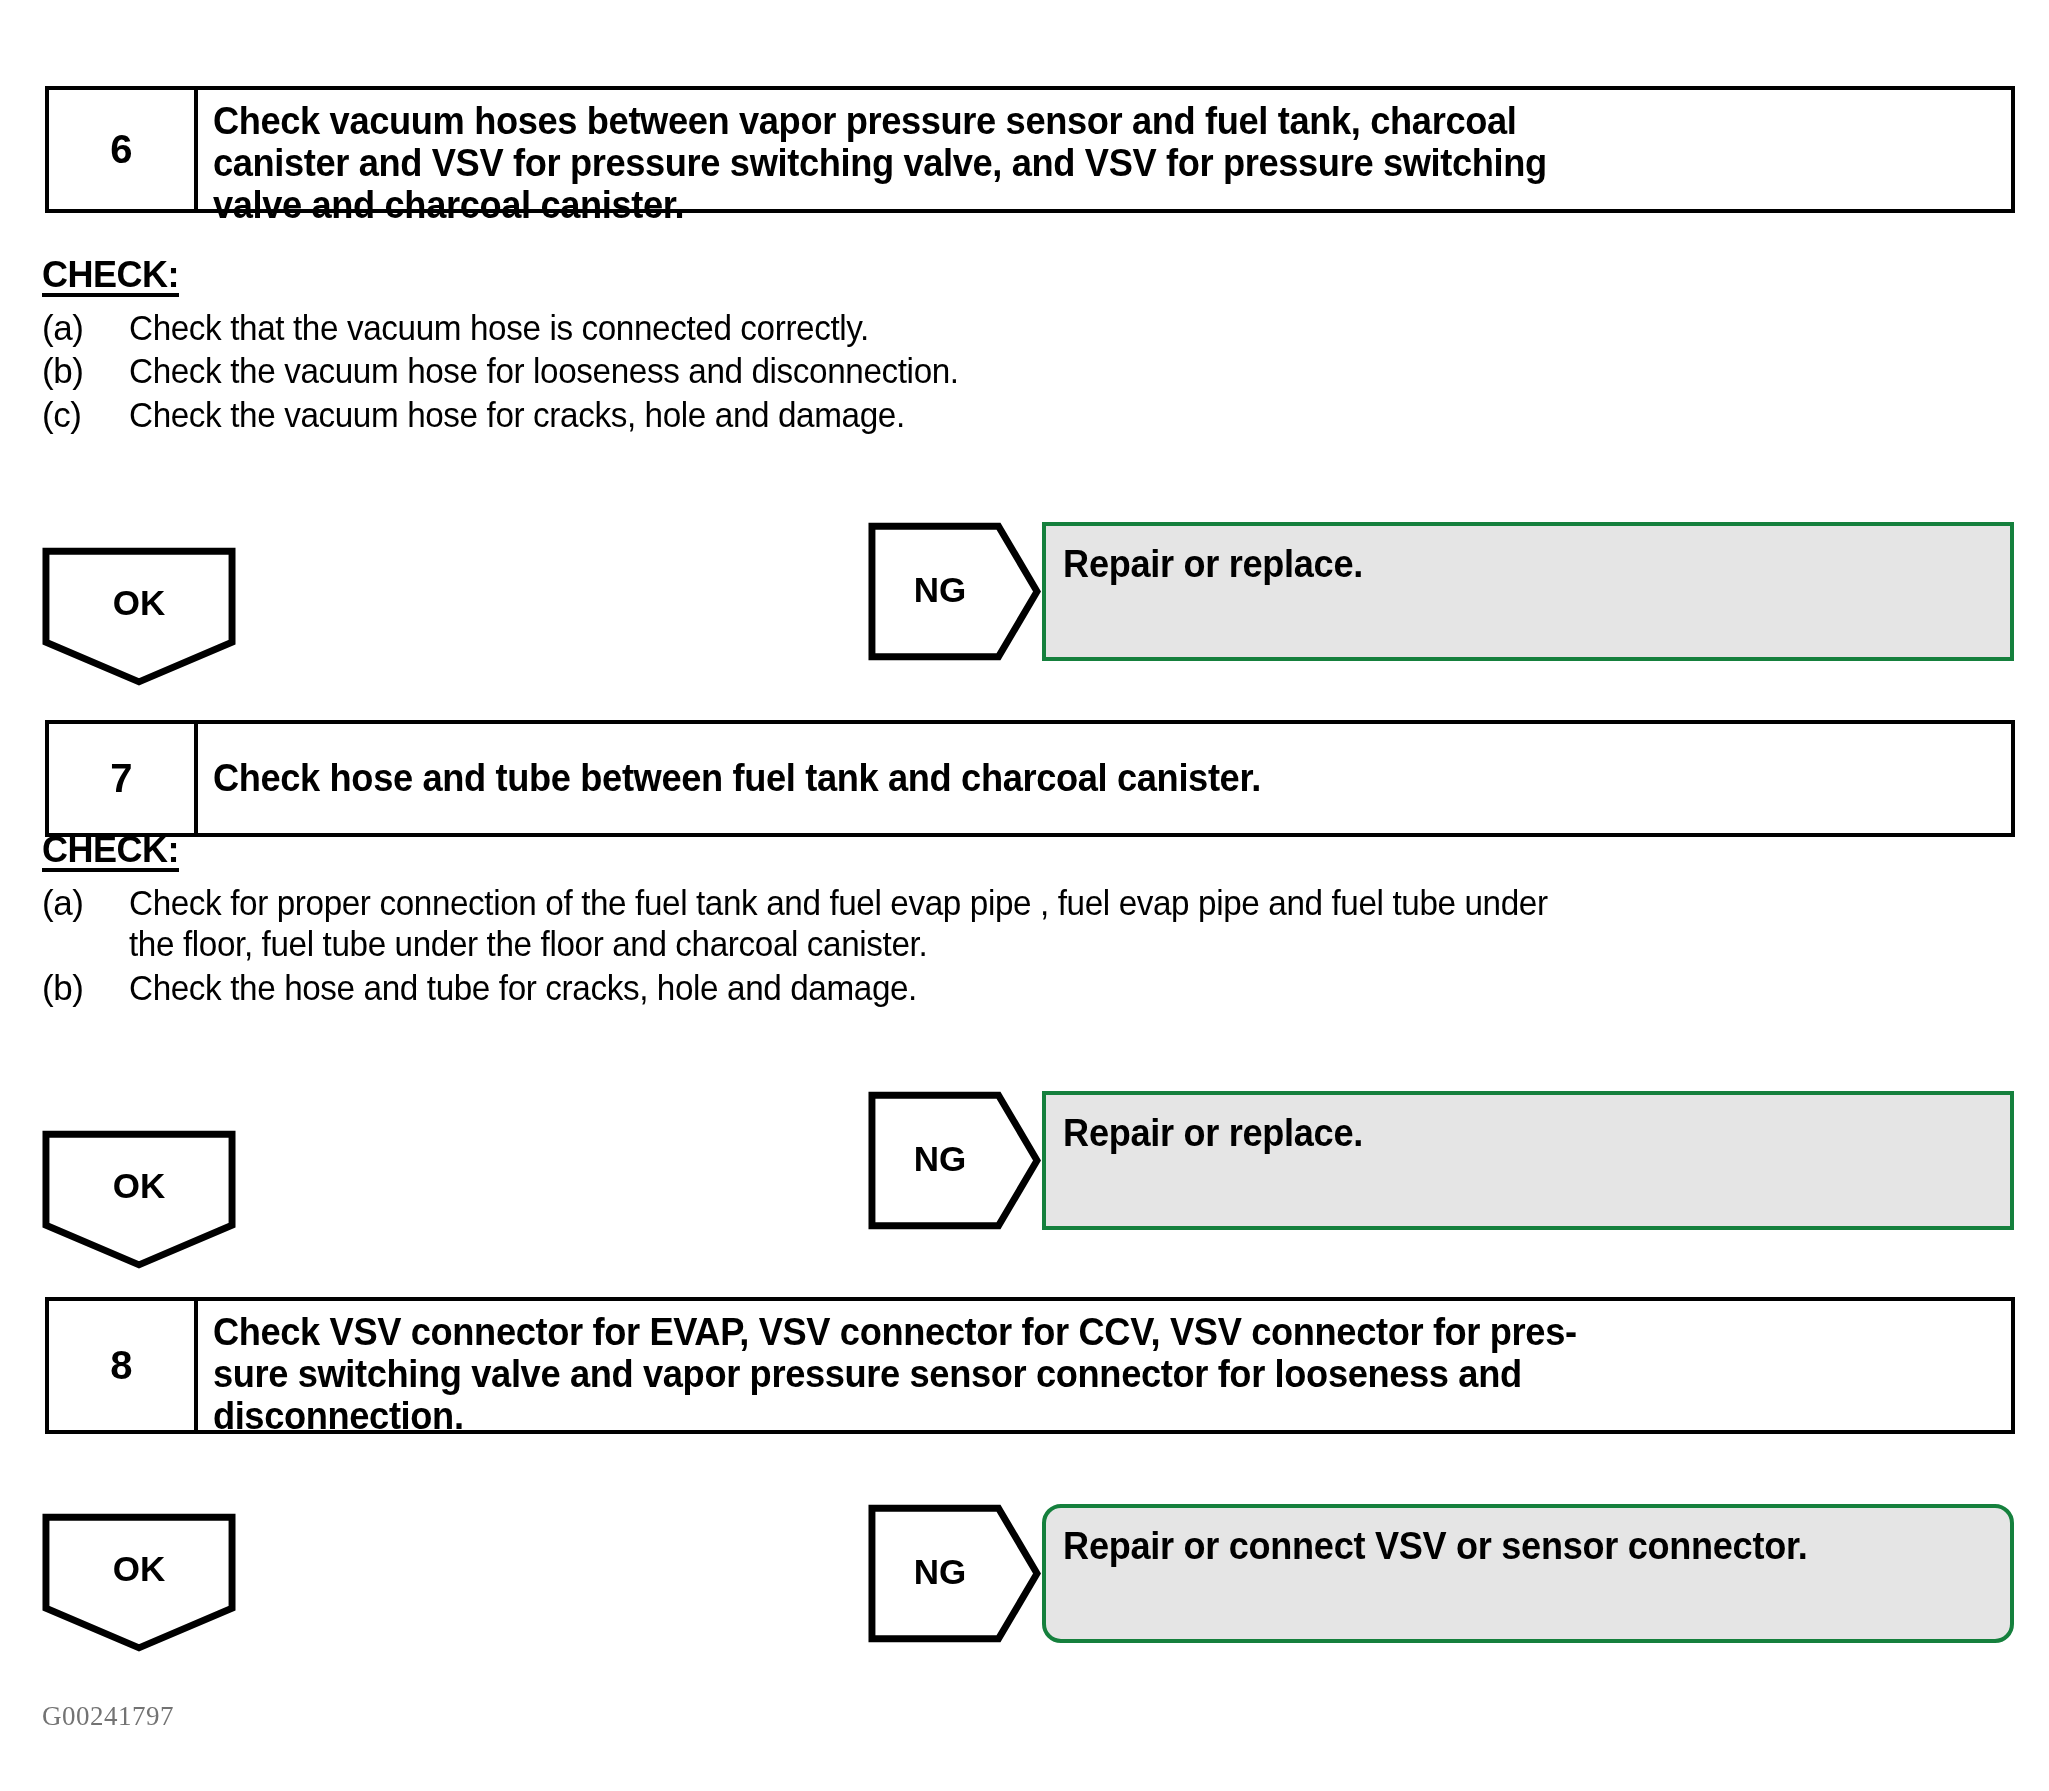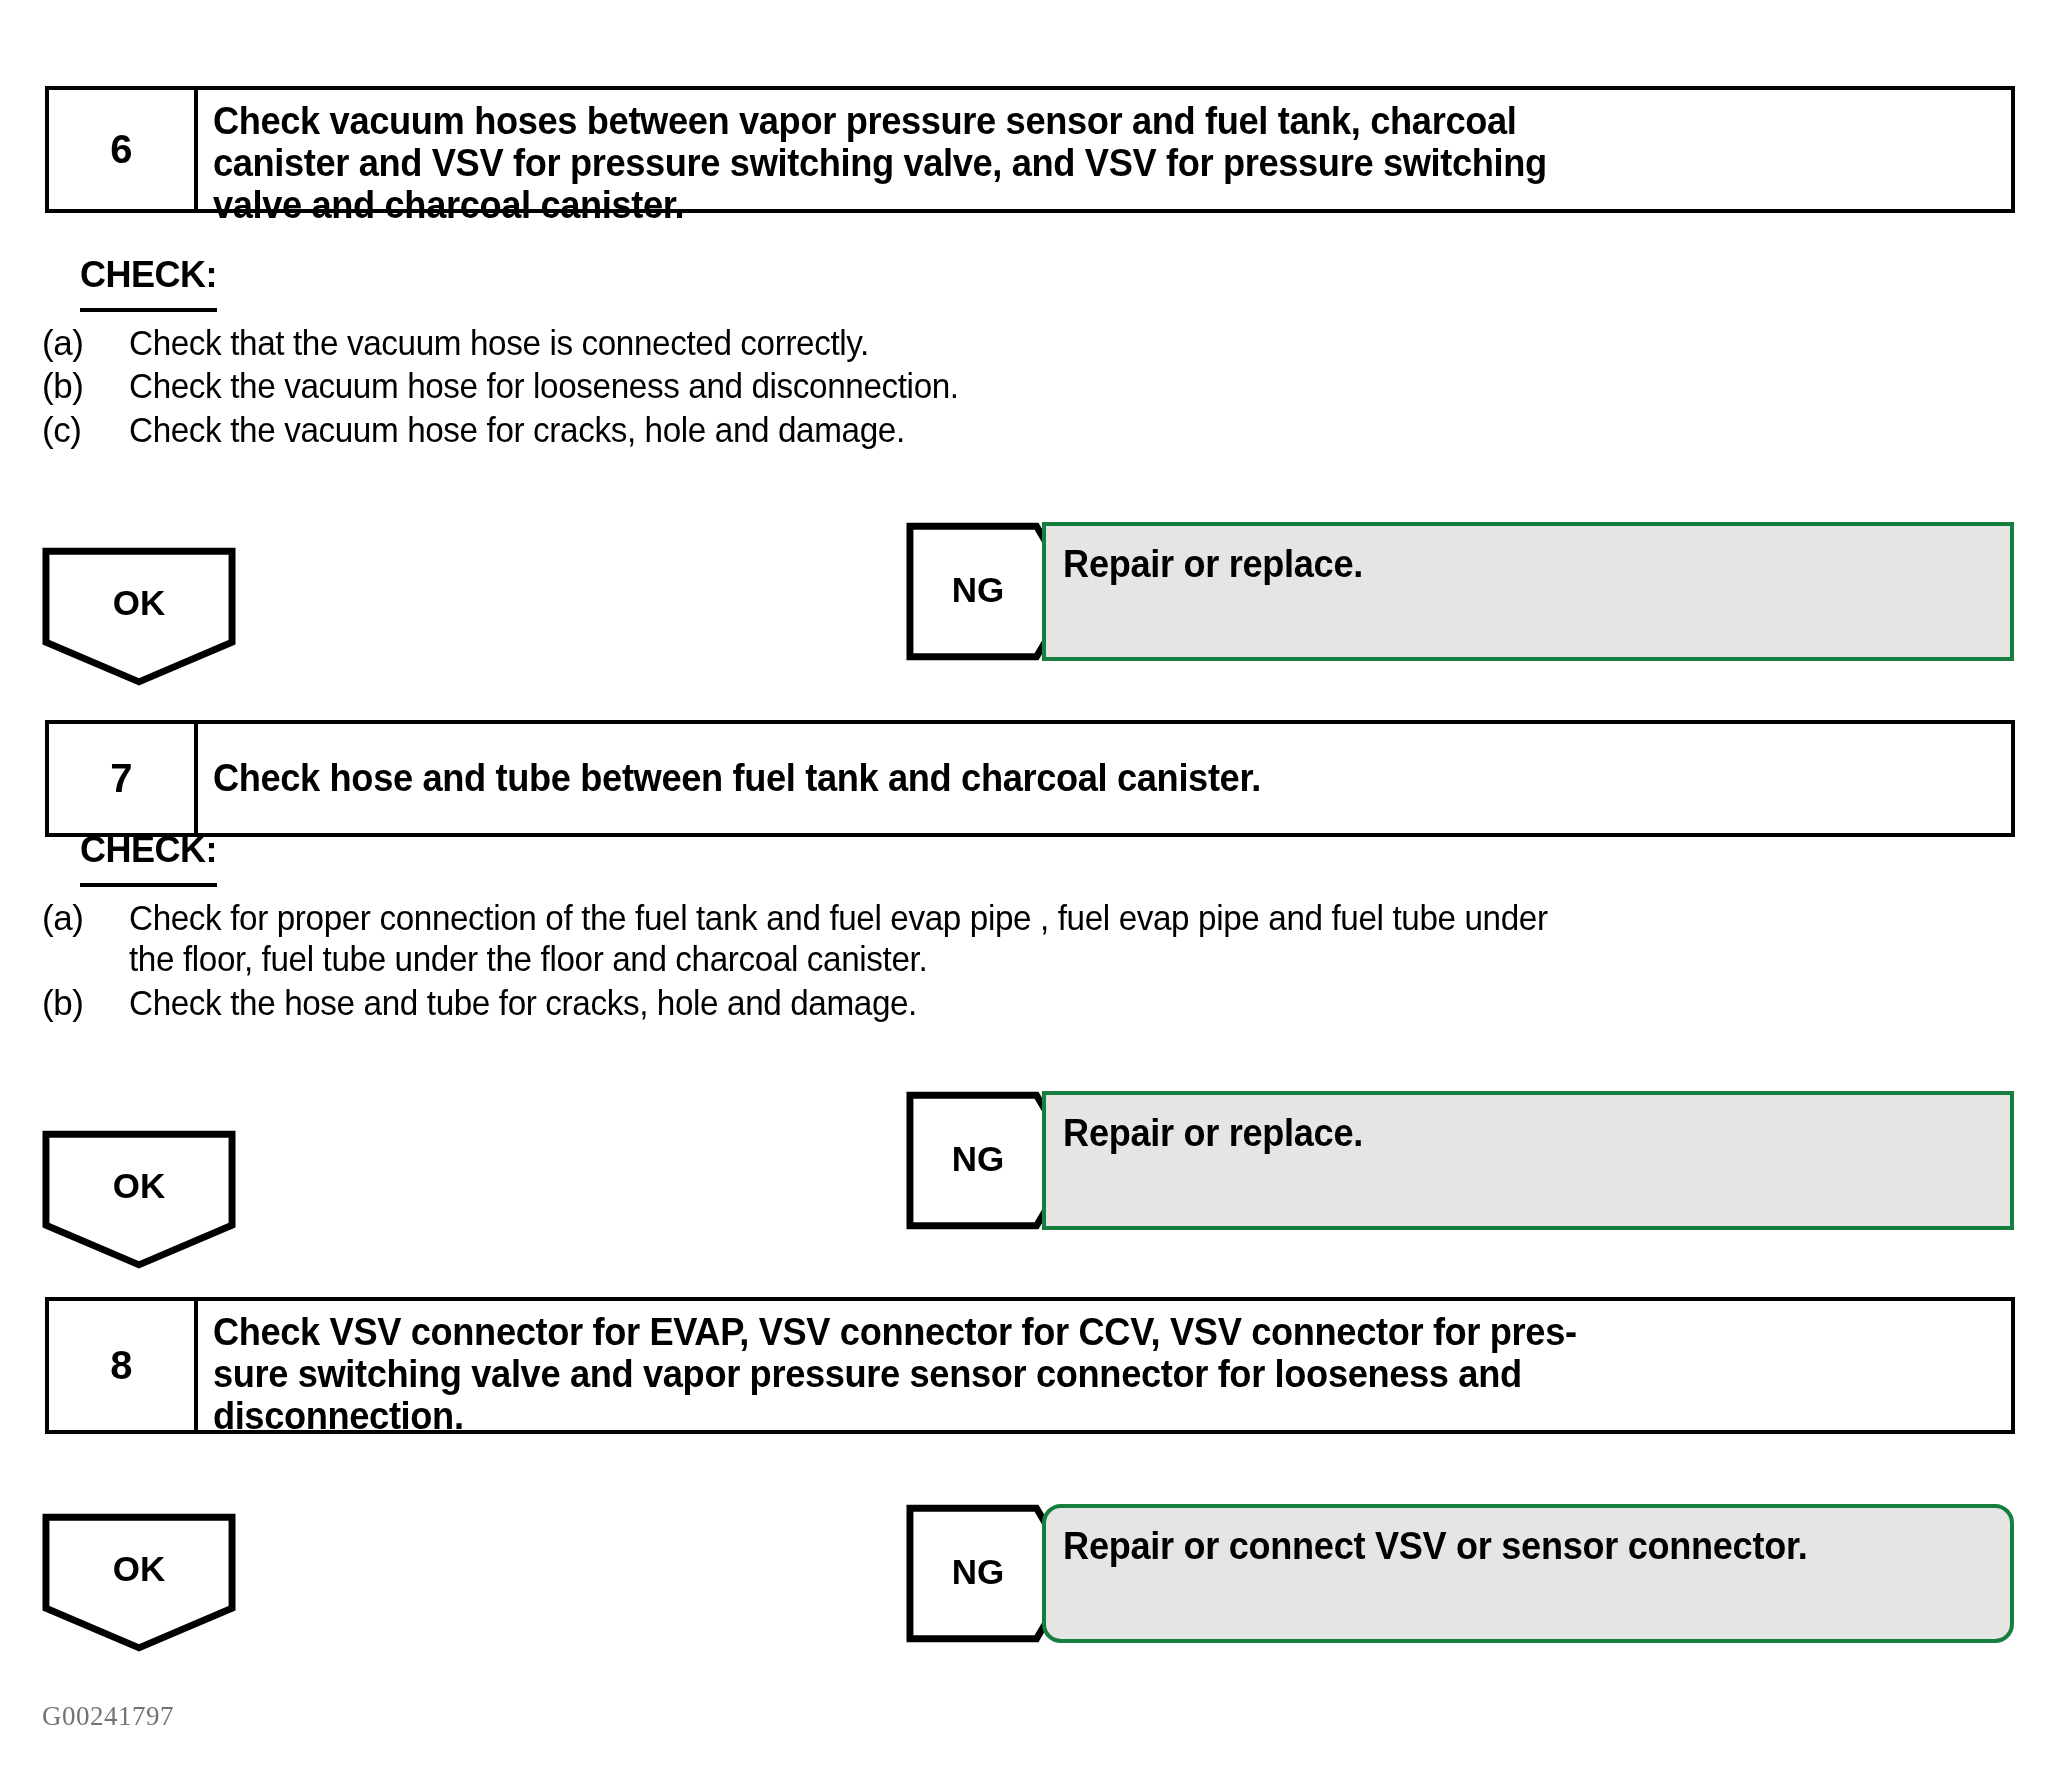--- a/index.html
+++ b/index.html
@@ -54,23 +54,22 @@
   }
 
   
   .check-block { position: absolute; }
   .check-label {
     font-weight: bold;
     font-size: 36px;
     letter-spacing: -0.5px;
     display: inline-block;
     border-bottom: 4px solid #000;
-    padding-bottom: 15px;
+    padding-bottom: 0;
     line-height: 1.0;
-    margin-left: 38px;
   }
   .check-items {
     margin-top: 10px;
   }
   .check-row {
     display: flex;
     align-items: flex-start;
     font-size: 35px;
     line-height: 1.18;
     letter-spacing: -0.4px;
@@ -106,21 +105,20 @@
     font-weight: bold;
     font-size: 35px;
     letter-spacing: 0px;
   }
 
   
   .ng-shape {
     position: absolute;
     width: 154px;
     height: 139px;
-    margin-left: 38px;
   }
   .ng-shape svg { display: block; }
   .ng-label {
     position: absolute;
     top: 48px;
     left: 0;
     width: 144px;
     text-align: center;
     font-weight: bold;
     font-size: 35px;

